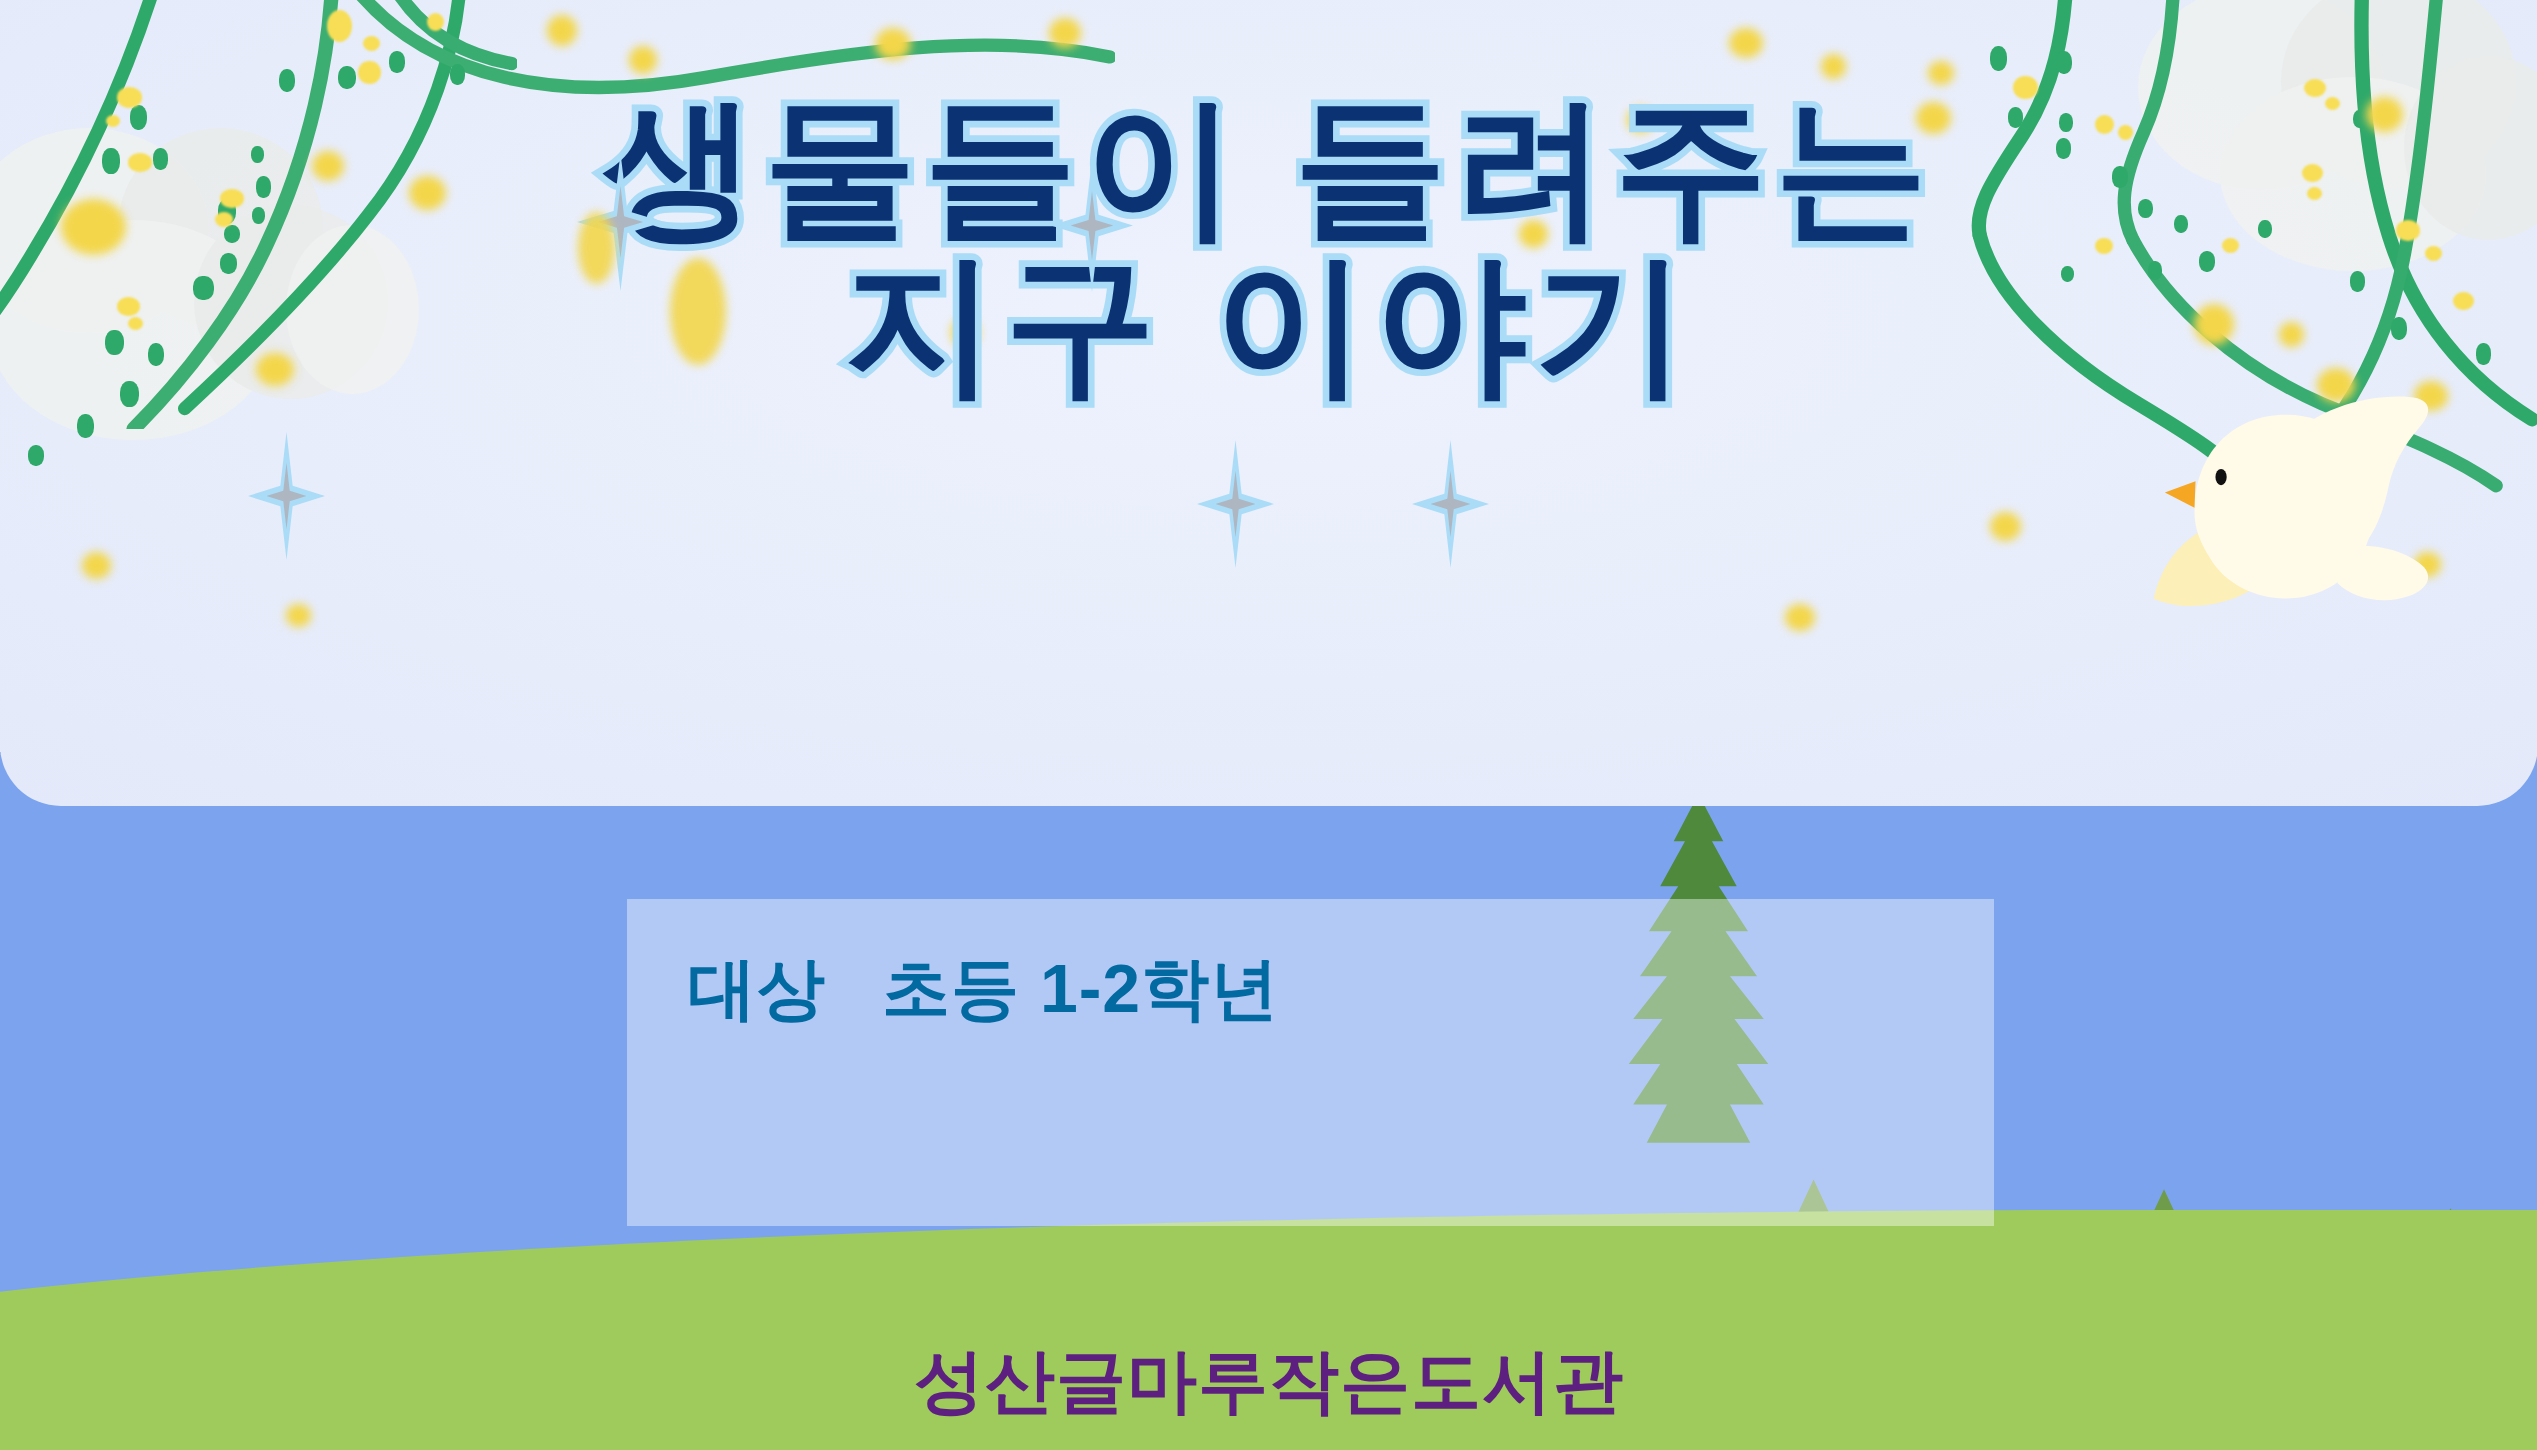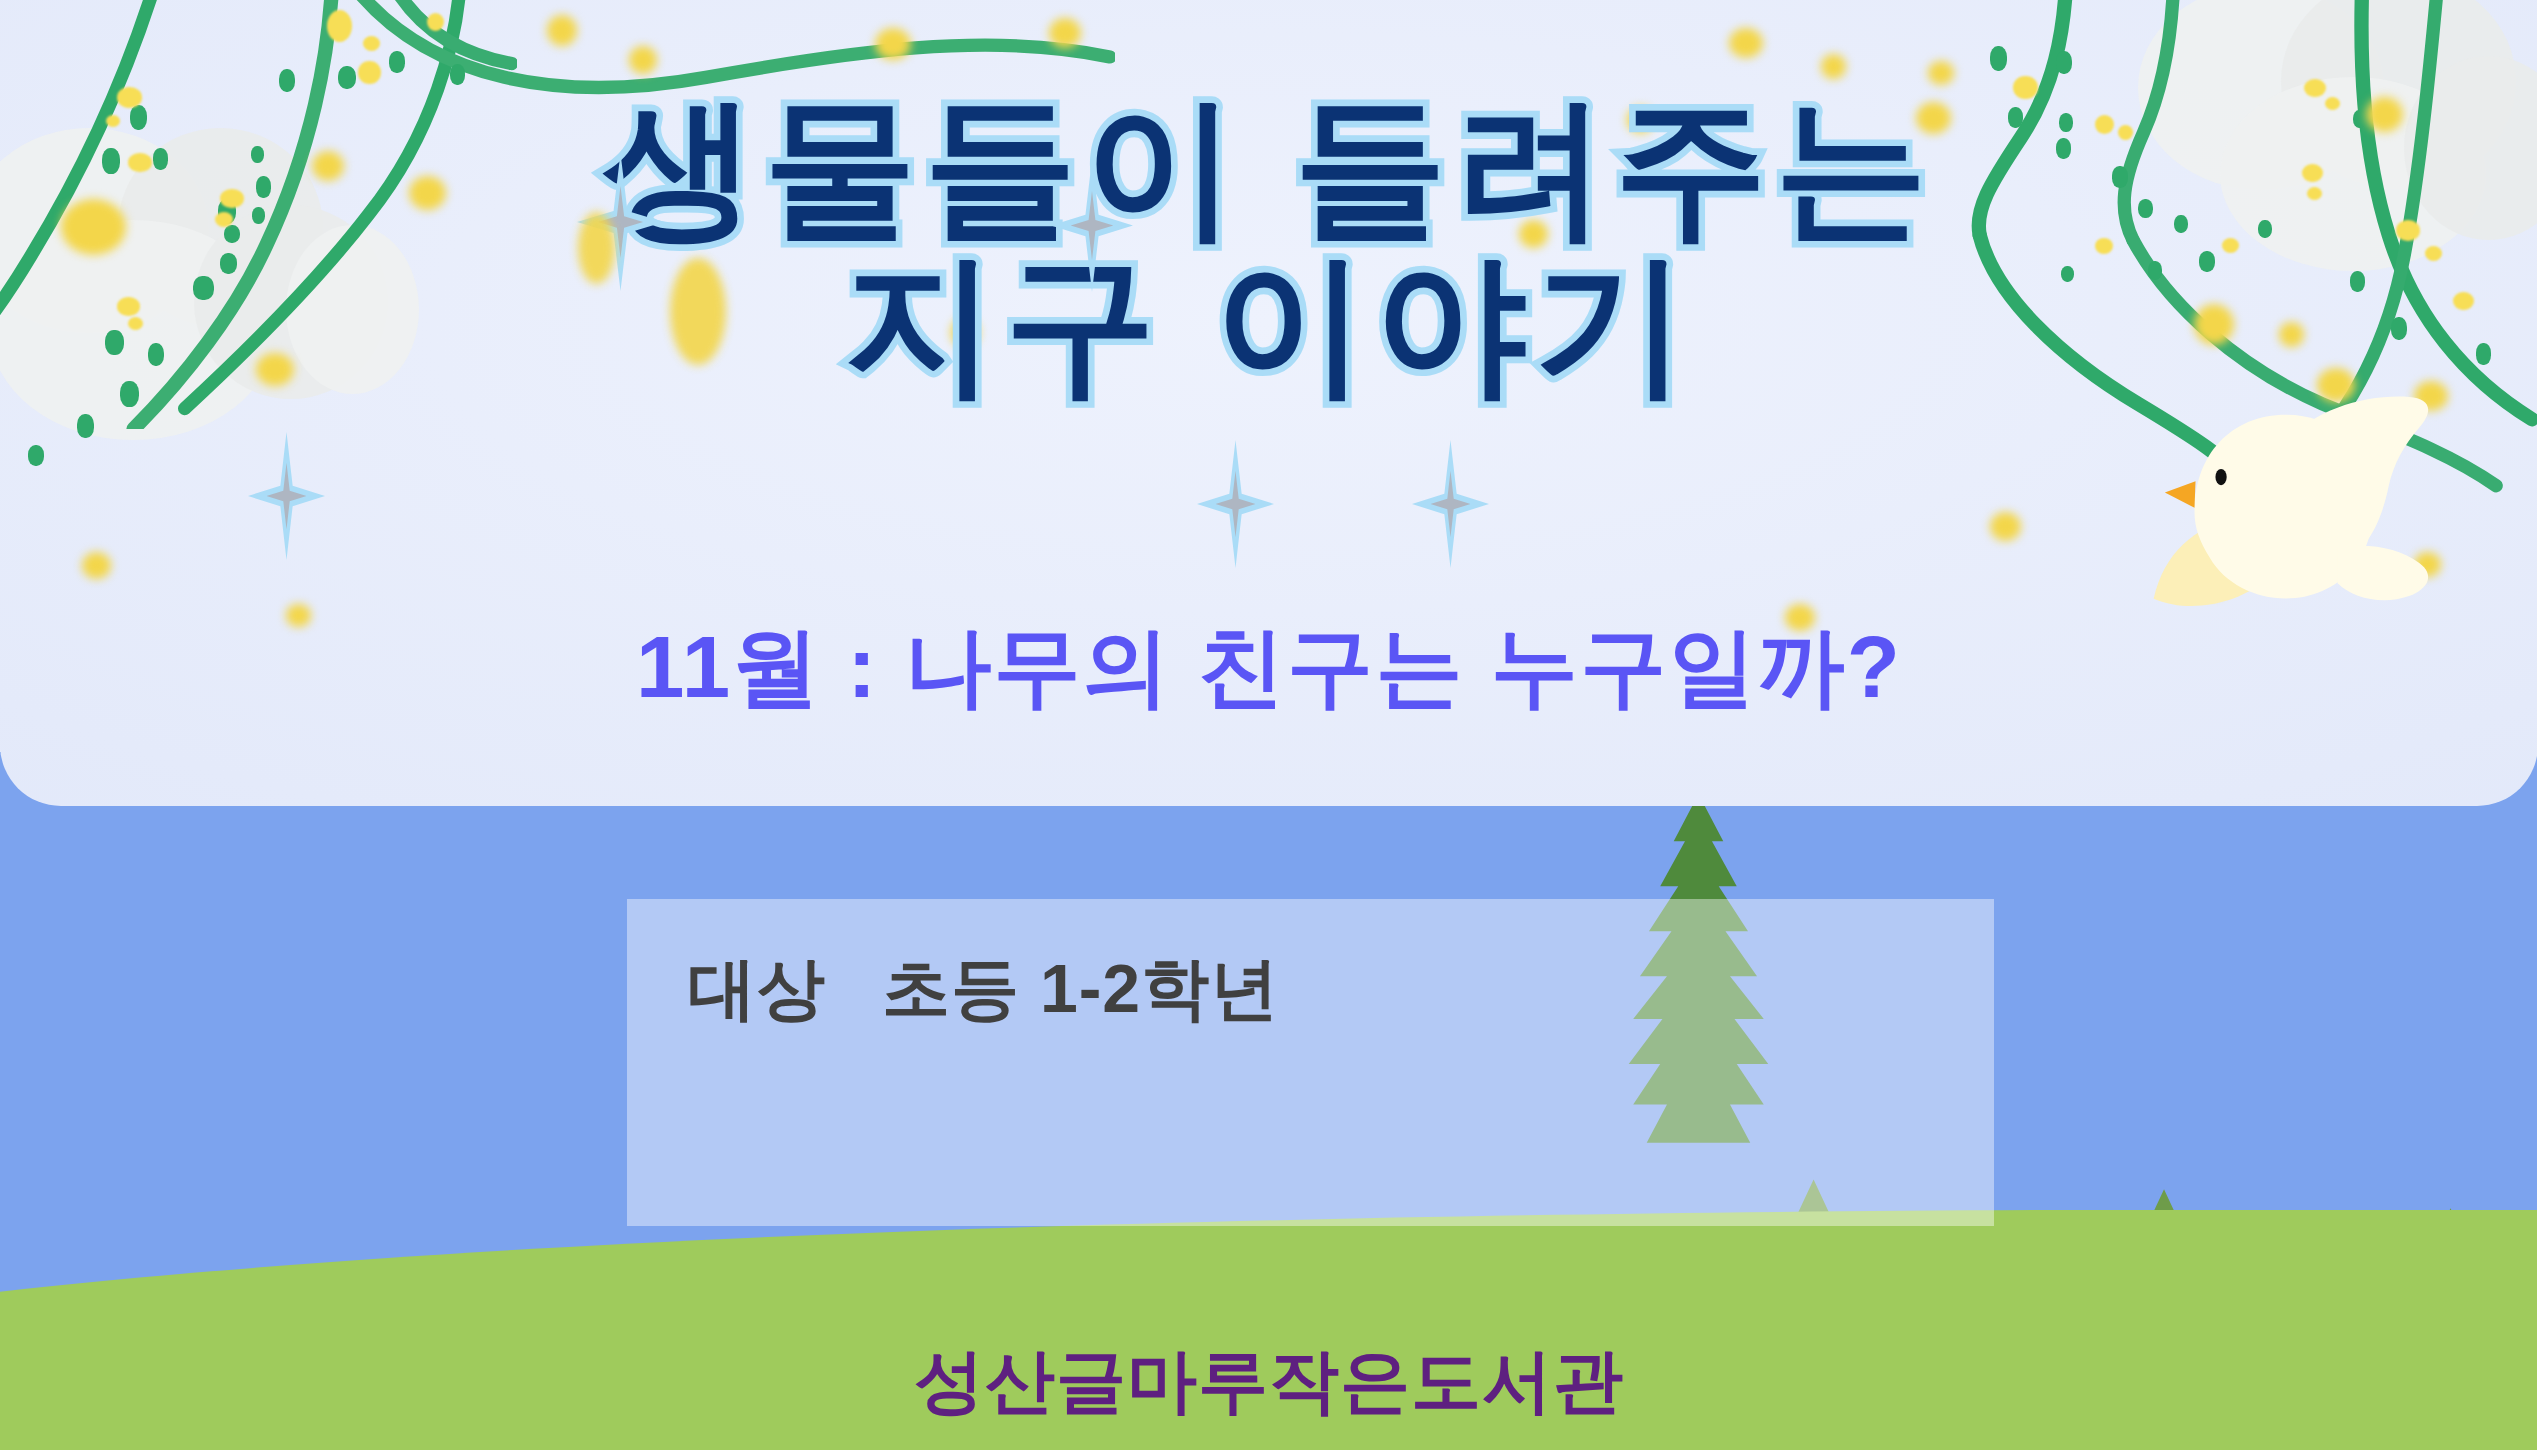--- a/index.html
+++ b/index.html
@@ -96,21 +96,21 @@
     width:1367px;height:327px;
     background:rgba(255,255,255,.42);
     z-index:6;
   }
   .inforow{
     position:absolute;left:61px;
     white-space:nowrap;
     font-family:"Liberation Sans",sans-serif;
     font-weight:bold;
     font-size:68px;
-    color:#404040;
+    color:#0369a1;
     letter-spacing:1px;
   }
   .inforow.r1{top:45px;}
   .inforow.r2{top:185px;}
   .infolabel{display:inline-block;width:194px;}
 
   
   .footer{
     position:absolute;left:0;bottom:21.5px;width:2538px;
     text-align:center;z-index:7;
@@ -336,21 +336,20 @@
     <div class="sparkle" style="left:248px;top:432px;width:77px;height:128px;">
         <i></i>
       </div>
     <div class="sparkle" style="left:1197px;top:440px;width:77px;height:128px;">
         <i></i>
       </div>
     <div class="sparkle" style="left:1412px;top:440px;width:77px;height:128px;">
         <i></i>
       </div>
 
-    <div class="subtitle">11월 : 나무의 친구는 누구일까?</div>
 
     <svg class="bird" style="left:2133px;top:379px;" width="358" height="235" viewBox="0 0 700 460">
 
       <path d="M40,430 C60,340 120,290 200,270 L250,400 C200,440 110,460 40,430 Z" fill="#FCEFB8"></path>
 
       <path d="M120,260 C120,150 190,70 300,70 C390,70 450,130 465,215
                C480,300 450,380 370,415 C290,450 190,420 150,350
                C130,318 120,292 120,260 Z" fill="#FFFBE8"></path>
 
       <path d="M300,120 C360,60 450,30 540,35 C580,38 590,60 560,95

